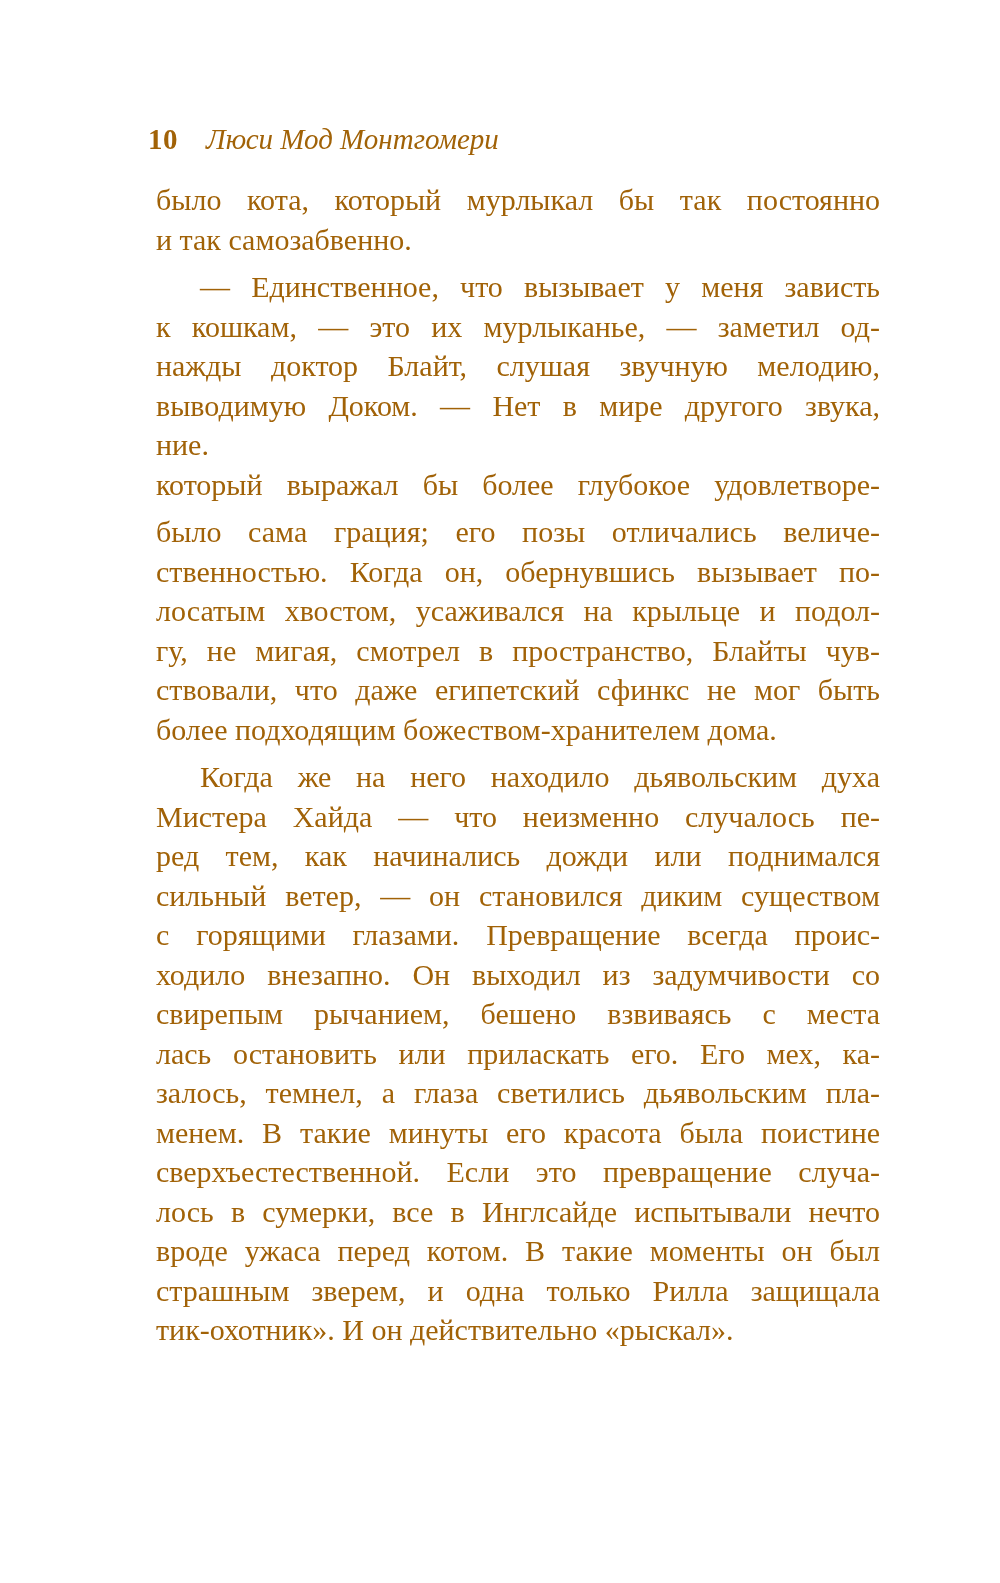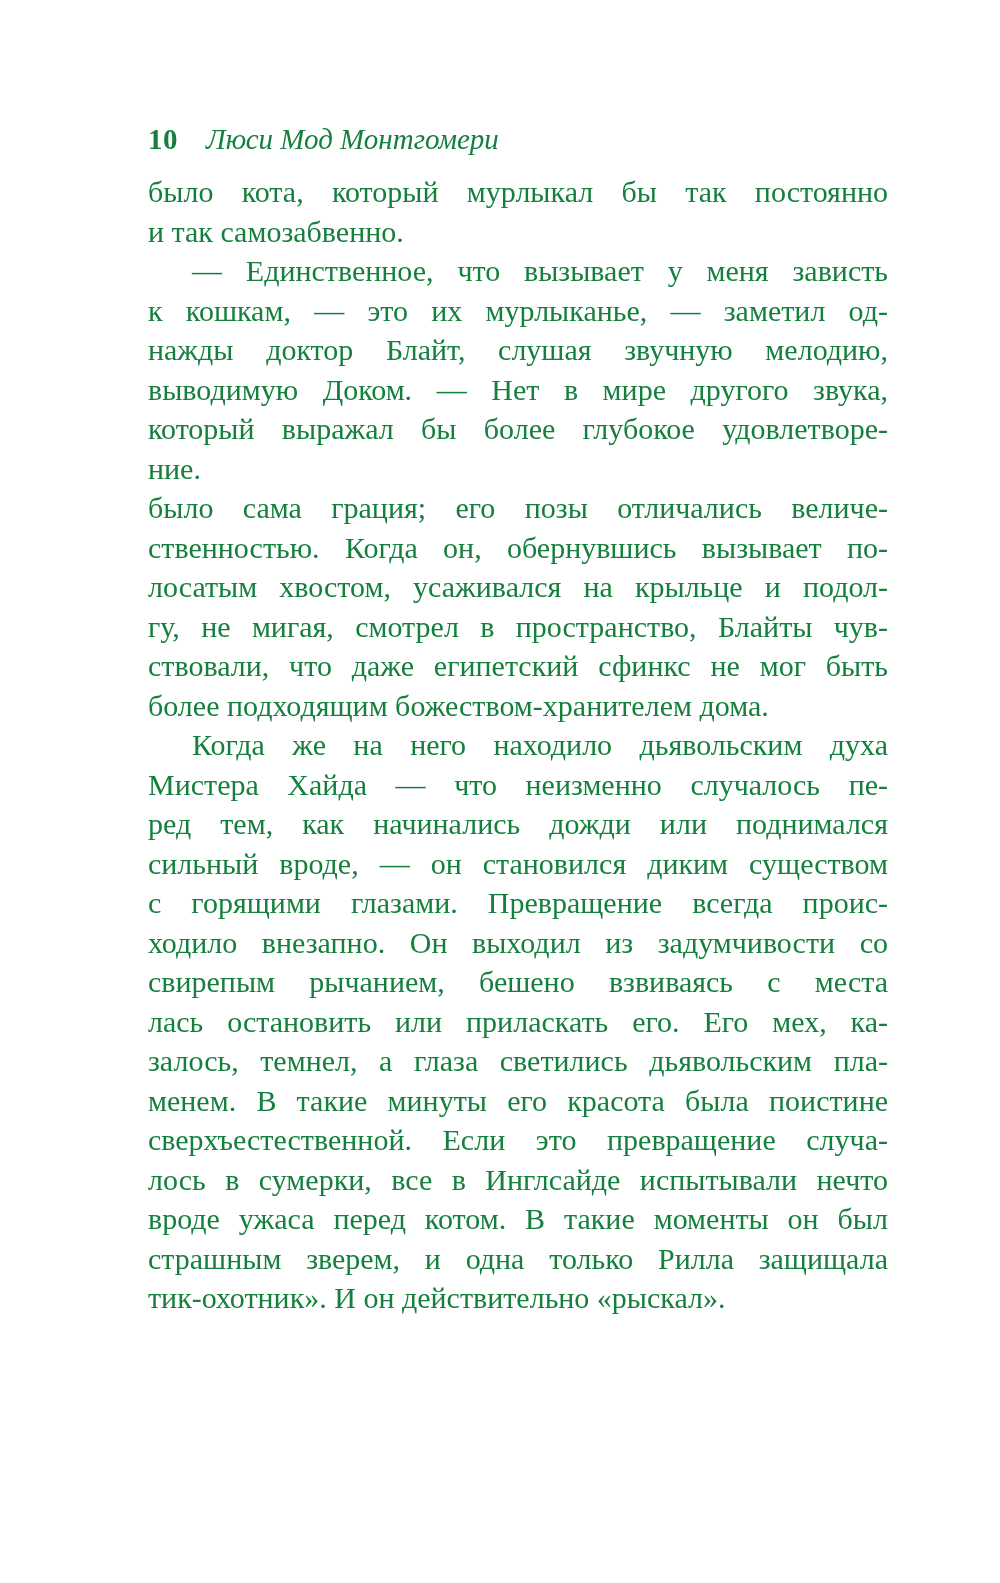--- a/index.html
+++ b/index.html
@@ -6,21 +6,21 @@
     margin: 0;
     padding: 0;
     background: #ffffff;
   }
   .page {
     position: relative;
     width: 1000px;
     height: 1583px;
     background: #ffffff;
     font-family: "Liberation Serif", "DejaVu Serif", serif;
-    color: #15803d;
+    color: #a16207;
     overflow: hidden;
   }
   .page-header {
     position: absolute;
     left: 148px;
     top: 122px;
     width: 740px;
     font-size: 29px;
     line-height: 34px;
     white-space: nowrap;
@@ -35,21 +35,21 @@
   }
   .page-body {
     position: absolute;
     left: 148px;
     top: 172px;
     width: 740px;
     font-size: 30px;
     line-height: 39.5px;
   }
   .paragraph {
-    margin: 0;
+    margin: 8px;
     padding: 0;
   }
   .line {
     text-align: justify;
     text-align-last: justify;
     overflow: hidden;
     white-space: normal;
   }
   .line.last-line {
     text-align-last: left;
@@ -68,36 +68,36 @@
   <div class="page-body">
       <div class="paragraph">
         <div class="line">было кота, который мурлыкал бы так постоянно</div>
         <div class="line last-line">и так самозабвенно.</div>
       </div>
       <div class="paragraph">
         <div class="line first-indent">— Единственное, что вызывает у меня зависть</div>
         <div class="line">к кошкам, — это их мурлыканье, — заметил од-</div>
         <div class="line">нажды доктор Блайт, слушая звучную мелодию,</div>
         <div class="line">выводимую Доком. — Нет в мире другого звука,</div>
+        <div class="line last-line">ние.</div>
         <div class="line">который выражал бы более глубокое удовлетворе-</div>
-        <div class="line last-line">ние.</div>
       </div>
       <div class="paragraph">
         <div class="line">было сама грация; его позы отличались величе-</div>
         <div class="line">ственностью. Когда он, обернувшись вызывает по-</div>
         <div class="line">лосатым хвостом, усаживался на крыльце и подол-</div>
         <div class="line">гу, не мигая, смотрел в пространство, Блайты чув-</div>
         <div class="line">ствовали, что даже египетский сфинкс не мог быть</div>
         <div class="line last-line">более подходящим божеством-хранителем дома.</div>
       </div>
       <div class="paragraph">
         <div class="line first-indent">Когда же на него находило дьявольским духа</div>
         <div class="line">Мистера Хайда — что неизменно случалось пе-</div>
         <div class="line">ред тем, как начинались дожди или поднимался</div>
-        <div class="line">сильный вроде, — он становился диким существом</div>
+        <div class="line">сильный ветер, — он становился диким существом</div>
         <div class="line">с горящими глазами. Превращение всегда проис-</div>
         <div class="line">ходило внезапно. Он выходил из задумчивости со</div>
         <div class="line">свирепым рычанием, бешено взвиваясь с места</div>
         <div class="line">лась остановить или приласкать его. Его мех, ка-</div>
         <div class="line">залось, темнел, а глаза светились дьявольским пла-</div>
         <div class="line">менем. В такие минуты его красота была поистине</div>
         <div class="line">сверхъестественной. Если это превращение случа-</div>
         <div class="line">лось в сумерки, все в Инглсайде испытывали нечто</div>
         <div class="line">вроде ужаса перед котом. В такие моменты он был</div>
         <div class="line">страшным зверем, и одна только Рилла защищала</div>

